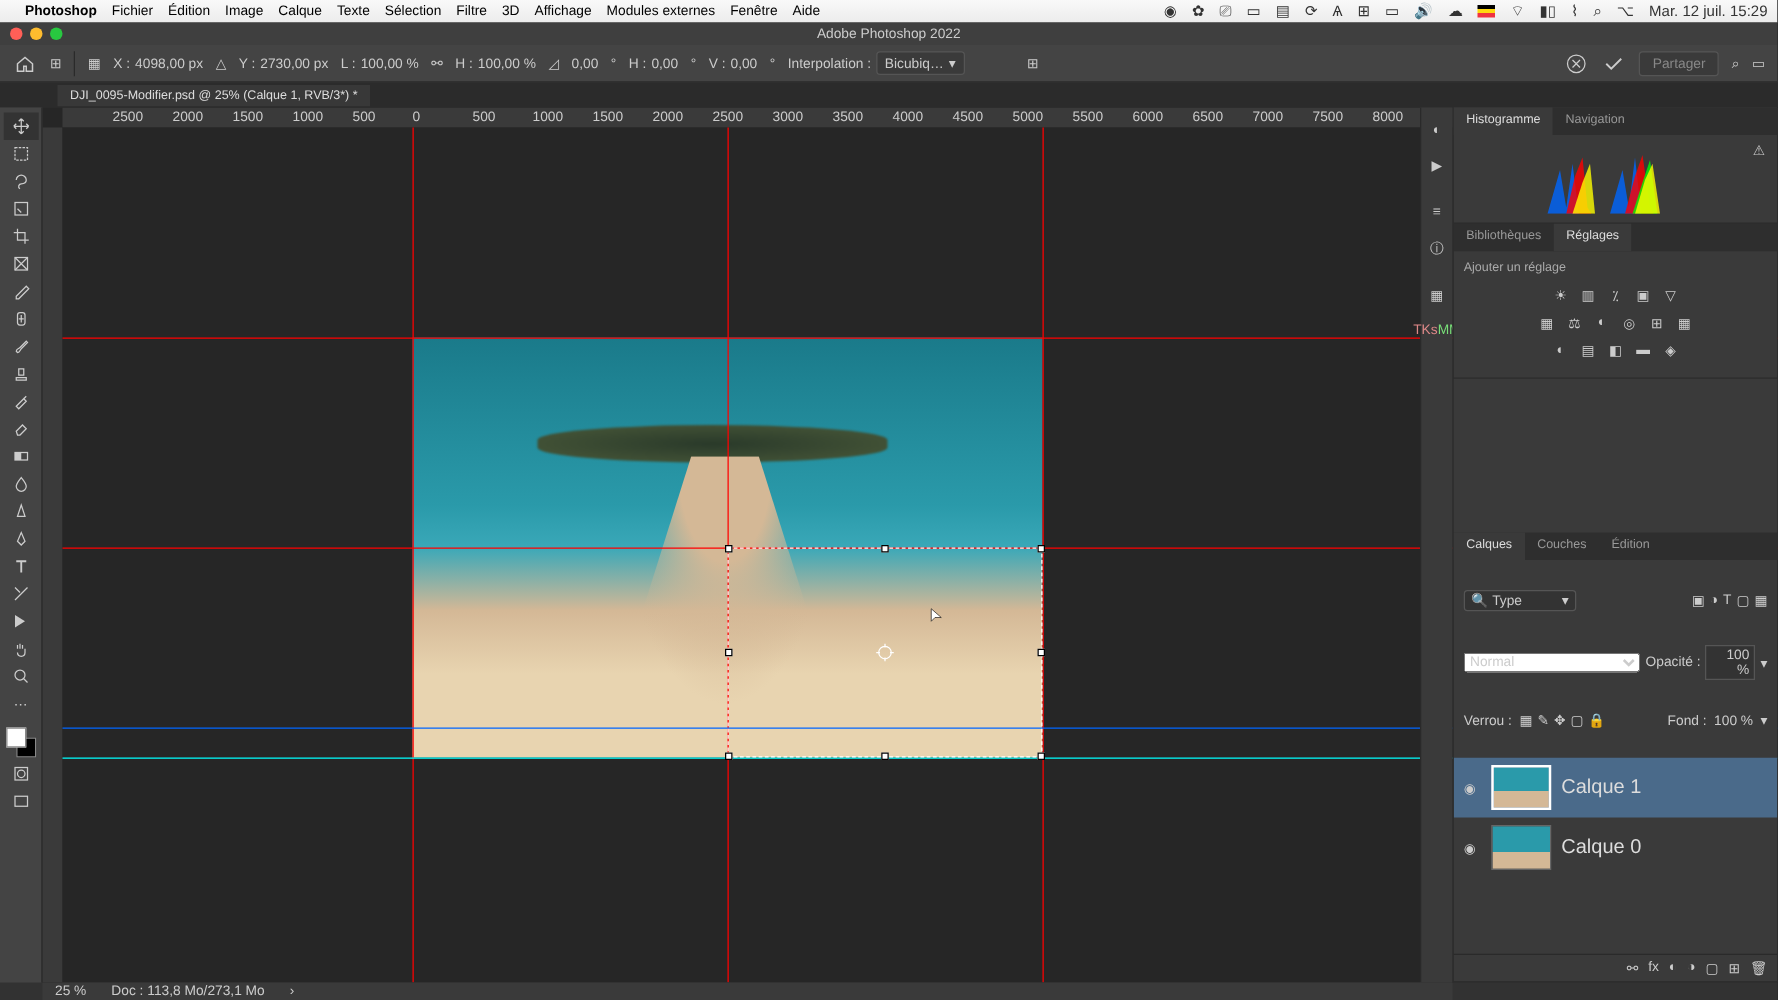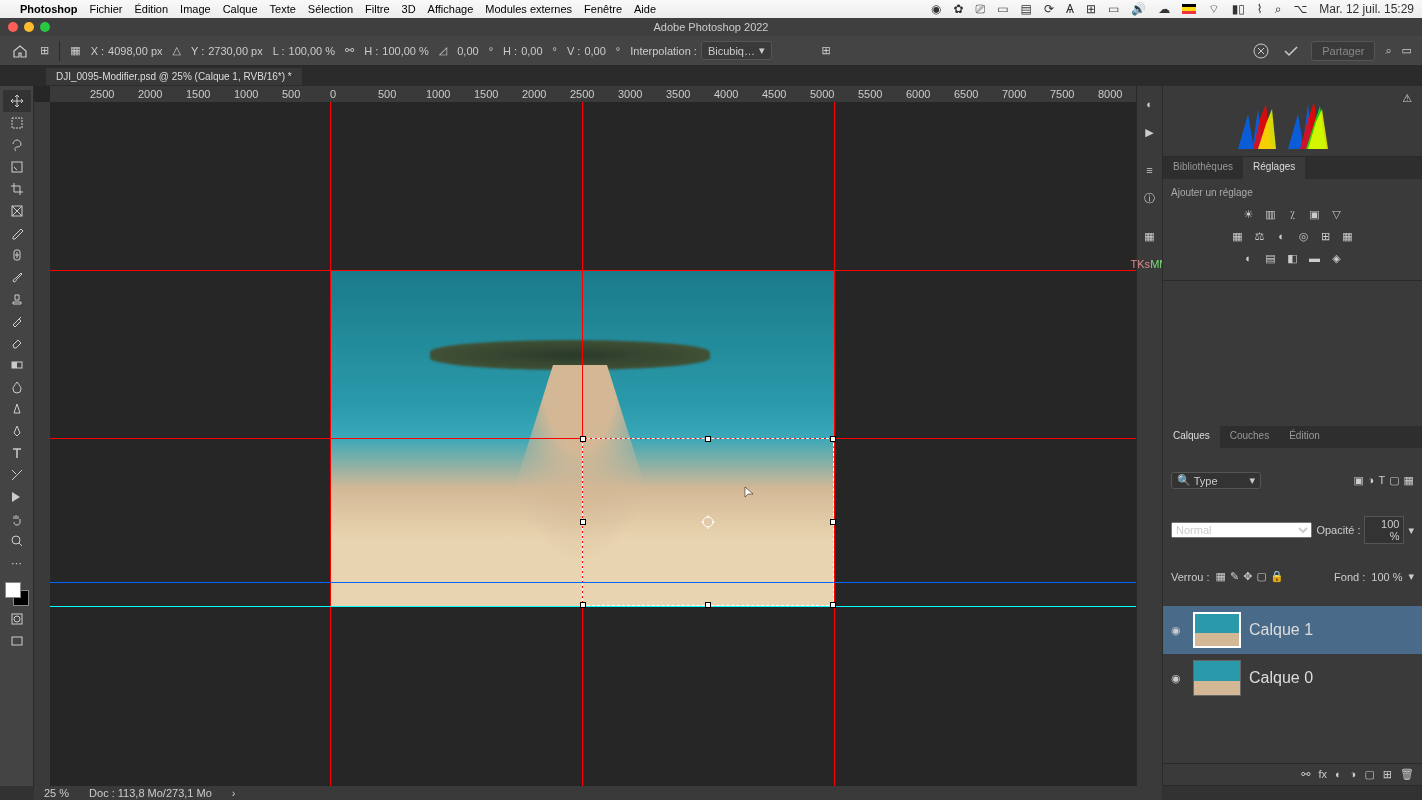--- a/index.html
+++ b/index.html
@@ -188,21 +188,21 @@
           <path d="M3 9l4 4 8-8" fill="none" stroke="#ccc" stroke-width="1.5"></path>
         </svg>
       </span>
     <span class="share-btn">Partager</span>
     <span>⌕</span>
     <span>▭</span>
   </div>
 </div>
 
 <div class="doc-tab">
-  <div class="tab">DJI_0095-Modifier.psd @ 25% (Calque 1, RVB/16*) *</div>
+  <div class="tab">DJI_0095-Modifier.psd @ 25% (Calque 1, RVB/3*) *</div>
 </div>
 
 <div class="main">
 
   <div class="toolbox">
     <div class="tool sel">
         <svg width="14" height="14" viewBox="0 0 14 14">
           <path d="M7 1v12M1 7h12M7 1l-2 2M7 1l2 2M7 13l-2-2M7 13l2-2M1 7l2-2M1 7l2 2M13 7l-2-2M13 7l-2 2" stroke="#ccc" fill="none"></path>
         </svg>
       </div>
@@ -394,20 +394,24 @@
     <div class="di" style="margin-top:10px">▦</div>
     <div class="di" style="font-size:8px;line-height:1">
         <span style="color:#d88">TKs</span>
         <br>
         <span style="color:#7d7">MM</span>
       </div>
   </div>
   <div class="panels">
 
     <div class="panel">
+      <div class="panel-tabs">
+        <div class="ptab active">Histogramme</div>
+        <div class="ptab">Navigation</div>
+      </div>
       <div class="histogram">
         <svg viewBox="0 0 130 55">
           <path d="M10 55 L20 20 L25 50 L30 15 L35 55" fill="#06f" opacity="0.8"></path>
           <path d="M25 55 L32 25 L38 10 L42 50 L45 55" fill="#f00" opacity="0.8"></path>
           <path d="M30 55 L38 30 L44 15 L48 55" fill="#ff0" opacity="0.8"></path>
           <path d="M60 55 L70 20 L75 50 L80 10 L85 55" fill="#06f" opacity="0.8"></path>
           <path d="M72 55 L80 25 L86 8 L92 50 L95 55" fill="#f00" opacity="0.8"></path>
           <path d="M78 55 L86 30 L92 12 L98 55" fill="#0f0" opacity="0.8"></path>
           <path d="M80 55 L88 28 L94 15 L100 55" fill="#ff0" opacity="0.8"></path>
         </svg>

